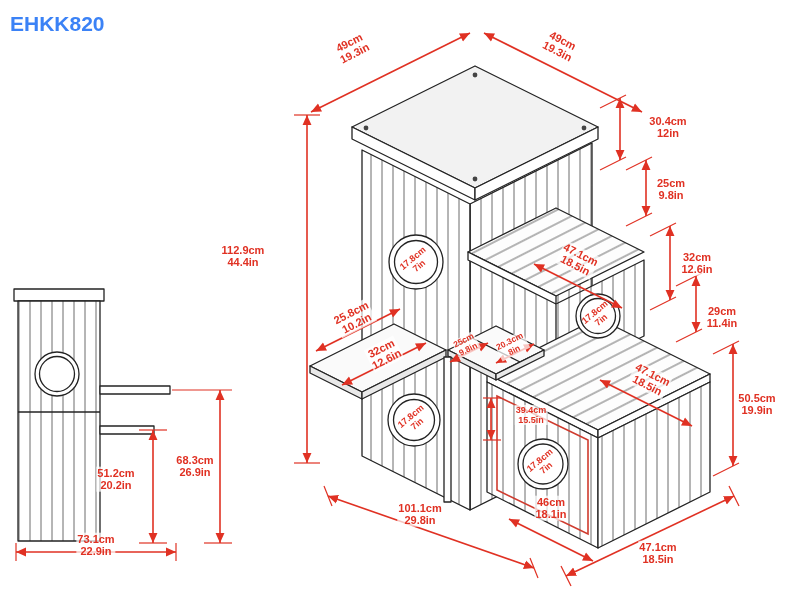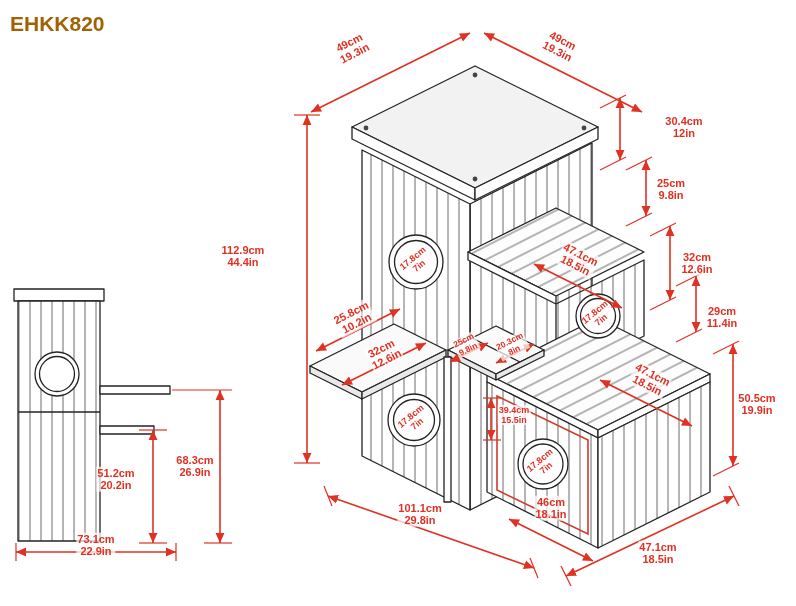--- a/index.html
+++ b/index.html
@@ -1,19 +1,19 @@
 <!DOCTYPE html>
 <html><head>
 <meta charset="utf-8">
 <style>
   html,body{margin:0;padding:0;background:#fff;}
   .stage{position:relative;width:796px;height:606px;overflow:hidden;background:#fff;
          font-family:"Liberation Sans",sans-serif;}
   .stage svg{position:absolute;left:0;top:0;}
-  .title{position:absolute;left:10px;top:12px;font-size:21px;font-weight:bold;color:#a16207;}
+  .title{position:absolute;left:10px;top:12px;font-size:21px;font-weight:bold;color:#3b82f6;}
   .dim{position:absolute;display:flex;flex-direction:column;align-items:center;text-align:center;
        color:#e03123;font-weight:bold;font-size:11px;line-height:1.12;white-space:nowrap;
        background:rgba(255,255,255,.72);padding:0 1px;}
   .dim.sm{font-size:9px;}
   .dim.xs{font-size:8.5px;}
   .dim.nobg{background:transparent;padding:0;}
   .k{stroke:#232323;stroke-width:1.3;stroke-linejoin:round;}
   .r{stroke:#e03123;stroke-width:1.6;fill:none;}
   .t{stroke:#e03123;stroke-width:1.2;fill:none;}
 </style>
@@ -153,21 +153,21 @@
 <div class="title">EHKK820</div>
 
 <div class="dim" style="left:352px;top:48px;transform:translate(-50%,-50%) rotate(-27deg)">
   <span>49cm</span>
       <span>19.3in</span>
     </div>
 <div class="dim" style="left:560px;top:46px;transform:translate(-50%,-50%) rotate(27deg)">
   <span>49cm</span>
       <span>19.3in</span>
     </div>
-<div class="dim" style="left:684px;top:127px;transform:translate(-50%,-50%)">
+<div class="dim" style="left:668px;top:127px;transform:translate(-50%,-50%)">
   <span>30.4cm</span>
       <span>12in</span>
     </div>
 <div class="dim" style="left:671px;top:189px;transform:translate(-50%,-50%)">
   <span>25cm</span>
       <span>9.8in</span>
     </div>
 <div class="dim" style="left:697px;top:263px;transform:translate(-50%,-50%)">
   <span>32cm</span>
       <span>12.6in</span>
@@ -217,21 +217,21 @@
       <span>7in</span>
     </div>
 <div class="dim sm nobg" style="left:414px;top:420px;transform:translate(-50%,-50%) rotate(-40deg)">
   <span>17.8cm</span>
       <span>7in</span>
     </div>
 <div class="dim sm nobg" style="left:543px;top:464px;transform:translate(-50%,-50%) rotate(-40deg)">
   <span>17.8cm</span>
       <span>7in</span>
     </div>
-<div class="dim sm" style="left:514px;top:415px;transform:translate(-50%,-50%)">
+<div class="dim sm" style="left:531px;top:415px;transform:translate(-50%,-50%)">
   <span>39.4cm</span>
       <span>15.5in</span>
     </div>
 <div class="dim" style="left:551px;top:508px;transform:translate(-50%,-50%)">
   <span>46cm</span>
       <span>18.1in</span>
     </div>
 <div class="dim" style="left:420px;top:514px;transform:translate(-50%,-50%)">
   <span>101.1cm</span>
       <span>29.8in</span>

